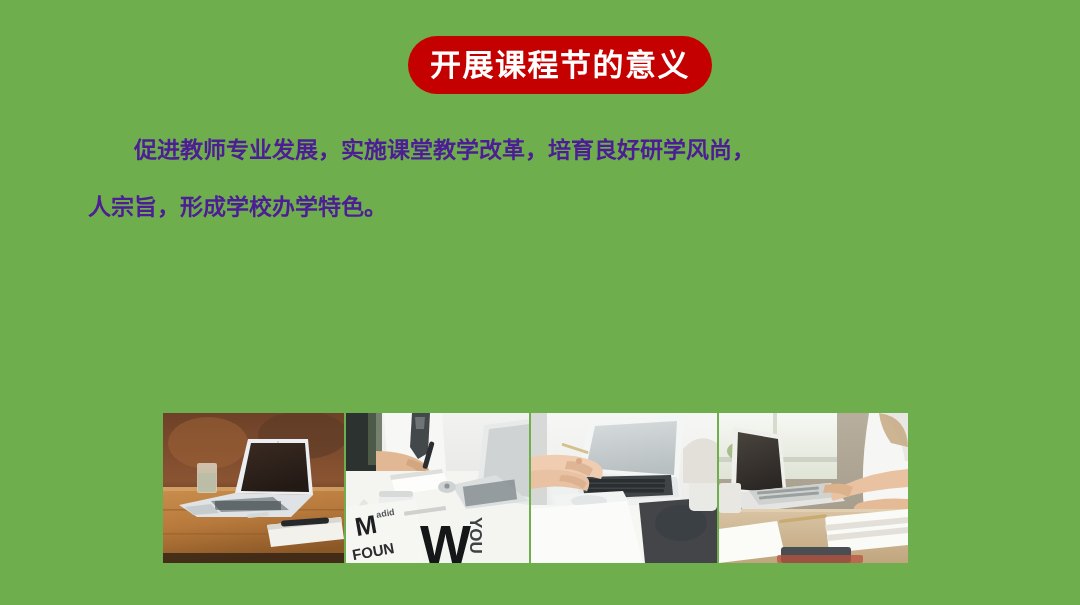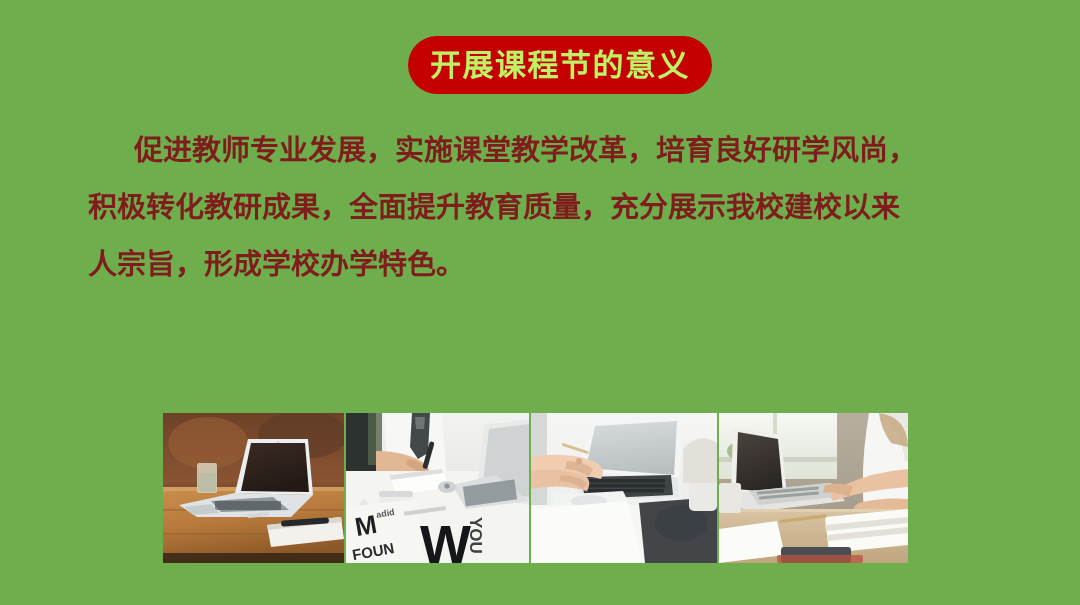--- a/index.html
+++ b/index.html
@@ -29,39 +29,39 @@
     width: 304px;
     height: 58px;
     background: #c40000;
     border-radius: 29px;
     display: flex;
     align-items: center;
     justify-content: center;
     box-sizing: border-box;
   }
   #title-text {
-    color: #bef264;
+    color: #ffffff;
     font-size: 31px;
     font-weight: bold;
     letter-spacing: 1.5px;
     line-height: 1;
     white-space: nowrap;
     font-family: "Liberation Sans", "DejaVu Sans", sans-serif;
   }
 
   
   #body-block {
     position: absolute;
     left: 88px;
     top: 122px;
     width: 918px;
   }
   .body-line {
-    color: #7f1d1d;
-    font-size: 29px;
+    color: #4c1d95;
+    font-size: 23px;
     font-weight: bold;
     line-height: 57px;
     white-space: nowrap;
     letter-spacing: 0px;
     font-family: "Liberation Sans", "DejaVu Sans", sans-serif;
   }
   .body-line.indent {
     text-indent: 46px;
   }
 
@@ -92,21 +92,20 @@
 <body>
 
 <div id="slide">
 
   <div id="title-banner">
     <span id="title-text">开展课程节的意义</span>
   </div>
 
   <div id="body-block">
     <div class="body-line indent">促进教师专业发展，实施课堂教学改革，培育良好研学风尚，</div>
-    <div class="body-line">积极转化教研成果，全面提升教育质量，充分展示我校建校以来</div>
     <div class="body-line">人宗旨，形成学校办学特色。</div>
   </div>
 
   <div id="photo-strip">
 
     <div class="photo p1">
       <svg width="181" height="150" viewBox="0 0 181 150" preserveAspectRatio="xMidYMid slice" aria-hidden="true">
         <defs>
           <linearGradient id="g1bg" x1="0" y1="0" x2="0" y2="1">
             <stop offset="0%" stop-color="#6d4128"></stop>

